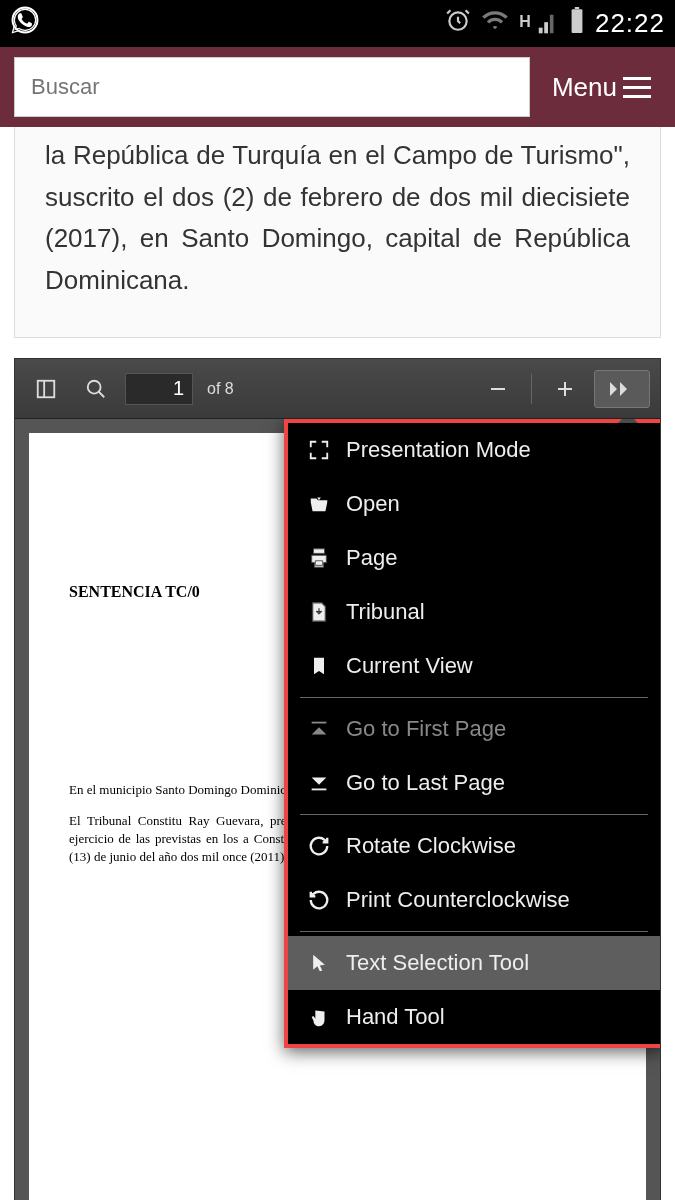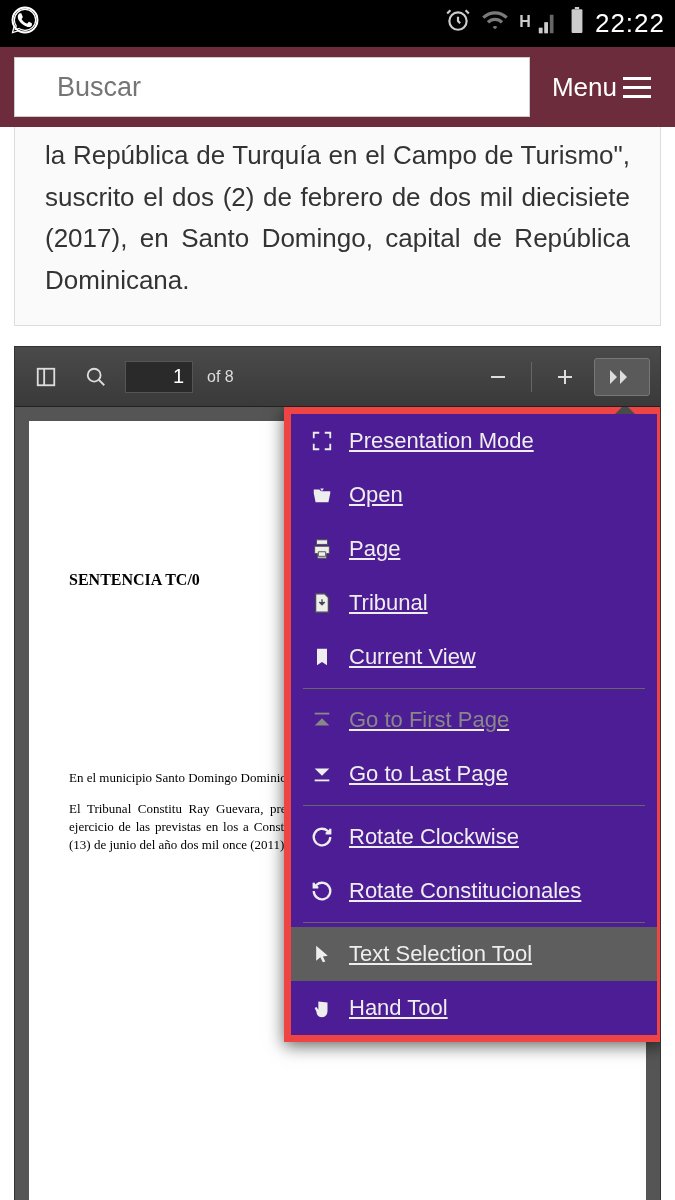--- a/index.html
+++ b/index.html
@@ -44,44 +44,43 @@
   background: #fff;
   border: 1px solid #ccc;
   display: flex;
   align-items: center;
   padding: 0 16px;
 }
 .search-input {
   border: none;
   outline: none;
   width: 100%;
-  font-size: 27px;
+  font-size: 22px;
   color: #888;
   background: transparent;
-  margin-left: 26px;
 }
 .menu-btn {
   color: #fff;
   font-size: 26px;
   display: flex;
   align-items: center;
   gap: 6px;
   padding: 0 10px;
   cursor: pointer;
 }
 .hamburger {
   display: flex;
   flex-direction: column;
   gap: 6px;
 }
 .hamburger span { width: 28px; height: 3px; background: #fff; display: block; }
 
 
 .content-text {
-  padding: 8px 30px 24px 30px;
+  padding: 8px 30px 36px 30px;
   font-size: 26px;
   line-height: 1.6;
   color: #333;
   text-align: justify;
   border: 1px solid #ddd;
   border-top: none;
   margin: 0 14px 20px 14px;
   background: #fafafa;
 }
 
@@ -152,26 +151,25 @@
 .pdf-page h3 { font-size: 16px; font-weight: bold; margin-top: 100px; }
 .pdf-page p { margin-top: 180px; text-align: justify; line-height: 1.4; font-size: 13px;}
 .pdf-page p + p { margin-top: 12px; }
 
 
 .dropdown {
   position: absolute;
   top: 0;
   right: -4px;
   width: 380px;
-  background: #4c1d95;
-  border: 7px solid #ef4444;
+  background: #000000;
+  border: 4px solid #ef4444;
   box-shadow: 0 4px 16px rgba(0,0,0,0.6);
   color: #eee;
   font-size: 22px;
-  text-decoration: underline;
 }
 .dropdown::before {
   content: '';
   position: absolute;
   top: -10px;
   right: 22px;
   border-left: 10px solid transparent;
   border-right: 10px solid transparent;
   border-bottom: 10px solid #4a4a4a;
 }
@@ -359,21 +357,21 @@
           </span>
         <span>Rotate Clockwise</span>
       </div>
       <div class="dd-item">
         <span class="ico">
             <svg width="22" height="22" viewBox="0 0 24 24" fill="none" stroke="#eee" stroke-width="2.5">
               <path d="M3 12a9 9 0 1 0 3-6.7L3 8"></path>
               <path d="M3 3v5h5" fill="#eee"></path>
             </svg>
           </span>
-        <span>Rotate Constitucionales</span>
+        <span>Print Counterclockwise</span>
       </div>
       <div class="dd-sep"></div>
       <div class="dd-item selected">
         <span class="ico">
             <svg width="20" height="22" viewBox="0 0 24 24" fill="#eee">
               <path d="M5 2l14 12-6 1 3 6-3 1-3-6-5 4z"></path>
             </svg>
           </span>
         <span>Text Selection Tool</span>
       </div>

